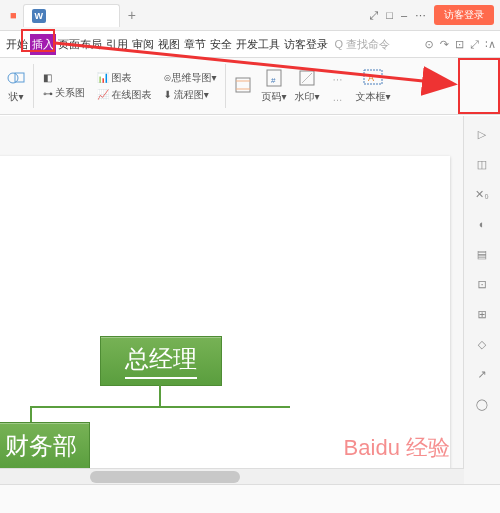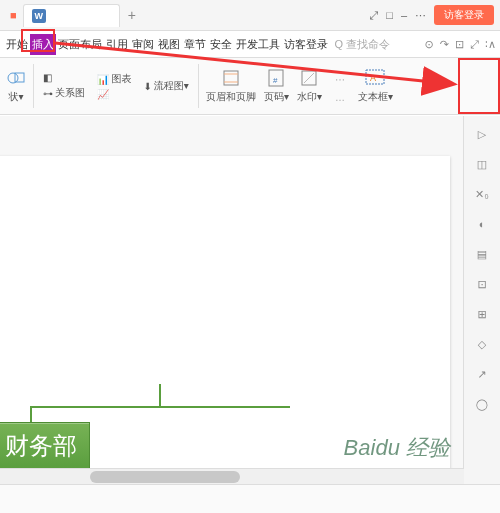--- a/index.html
+++ b/index.html
@@ -26,21 +26,21 @@
 .canvas{position:absolute;left:0;top:116px;right:36px;bottom:44px;background:#f7f7f7;overflow:hidden}
 .doc-page{position:absolute;left:-10px;top:40px;width:460px;height:420px;background:#fff;box-shadow:0 1px 3px rgba(0,0,0,.2)}
 .org-box{position:absolute;background:linear-gradient(#77b255,#5a9e3e);border:1px solid #4e8c34;color:#fff;display:flex;align-items:center;justify-content:center;font-size:24px;box-shadow:inset 0 1px 0 rgba(255,255,255,.3)}
 .org-line{position:absolute;background:#5a9e3e}
 .underline{border-bottom:2px solid #fff;padding-bottom:2px}
 .right-panel{position:absolute;right:0;top:116px;width:36px;bottom:28px;background:#f5f5f5;border-left:1px solid #ddd;display:flex;flex-direction:column;align-items:center;padding-top:10px;gap:14px;color:#888}
 .right-panel .pic{width:16px;height:16px;display:flex;align-items:center;justify-content:center}
 .bottom-scroll{position:absolute;left:0;right:36px;bottom:28px;height:16px;background:#f0f0f0;border-top:1px solid #ddd}
 .bottom-scroll .thumb{position:absolute;left:90px;width:150px;top:2px;height:12px;background:#c8c8c8;border-radius:6px}
 .status-bar{position:absolute;left:0;right:0;bottom:0;height:28px;background:#fafafa;border-top:1px solid #ddd}
-.watermark{position:absolute;right:50px;bottom:50px;color:#14532d;font-size:22px;font-style:italic;opacity:.6;pointer-events:none}
+.watermark{position:absolute;right:50px;bottom:50px;color:#ef4444;font-size:22px;opacity:.6;pointer-events:none}
 .red-box{position:absolute;border:2px solid #e33;pointer-events:none}
 .red-arrow{position:absolute;pointer-events:none}
 svg{overflow:visible}
 </style>
 </head>
 <body>
 
 <div class="title-bar">
   <div class="tab-area">
     <span style="color:#ff6a4d;margin-right:6px">■</span>
@@ -105,38 +105,41 @@
         <span>关系图</span>
       </div>
   </div>
   <div class="rbtn-group">
     <div class="rbtn-sm">
         <span>📊</span>
         <span>图表</span>
       </div>
     <div class="rbtn-sm">
         <span>📈</span>
+        <span>在线图表</span>
       </div>
   </div>
   <div class="rbtn-group">
+    <div class="rbtn-sm">
+        <span>⊙思维导图▾</span>
+      </div>
     <div class="rbtn-sm">
         <span>⬇</span>
         <span>流程图▾</span>
       </div>
   </div>
   <div class="sep"></div>
   <div class="rbtn">
       <span class="ric">
         <svg width="18" height="18">
           <rect x="2" y="2" width="14" height="14" fill="none" stroke="#888"></rect>
           <line x1="2" y1="5" x2="16" y2="5" stroke="#f4b183"></line>
           <line x1="2" y1="13" x2="16" y2="13" stroke="#f4b183"></line>
         </svg>
       </span>
-      <span>页眉和页脚</span>
     </div>
   <div class="rbtn">
       <span class="ric">
         <svg width="16" height="18">
           <rect x="1" y="1" width="14" height="16" fill="none" stroke="#888"></rect>
           <text x="5" y="14" font-size="8" fill="#4a7ebb">#</text>
         </svg>
       </span>
       <span>页码▾</span>
     </div>
@@ -160,20 +163,23 @@
           <text x="5" y="12" font-size="9" fill="#e67e22">A</text>
         </svg>
       </span>
       <span>文本框▾</span>
     </div>
 </div>
 
 <div class="canvas">
   <div class="doc-page">
 
+    <div class="org-box" style="left:110px;top:180px;width:120px;height:48px">
+        <span class="underline">总经理</span>
+      </div>
 
     <div class="org-line" style="left:169px;top:228px;width:2px;height:22px"></div>
 
     <div class="org-line" style="left:40px;top:250px;width:260px;height:2px"></div>
     <div class="org-line" style="left:40px;top:250px;width:2px;height:16px"></div>
 
     <div class="org-box" style="left:2px;top:266px;width:96px;height:46px">
         <span>财务部</span>
       </div>
 

